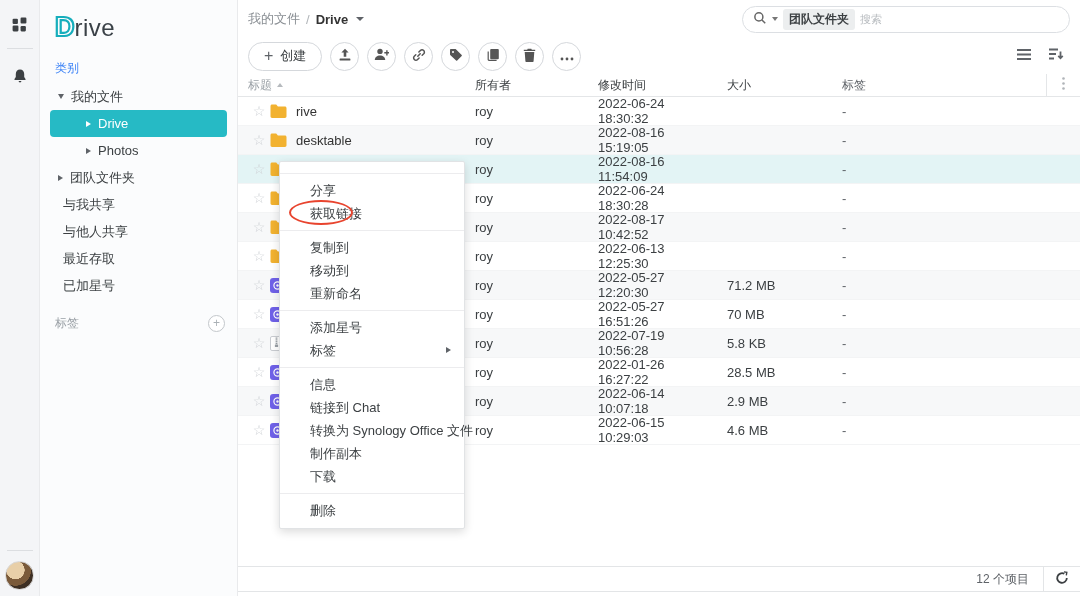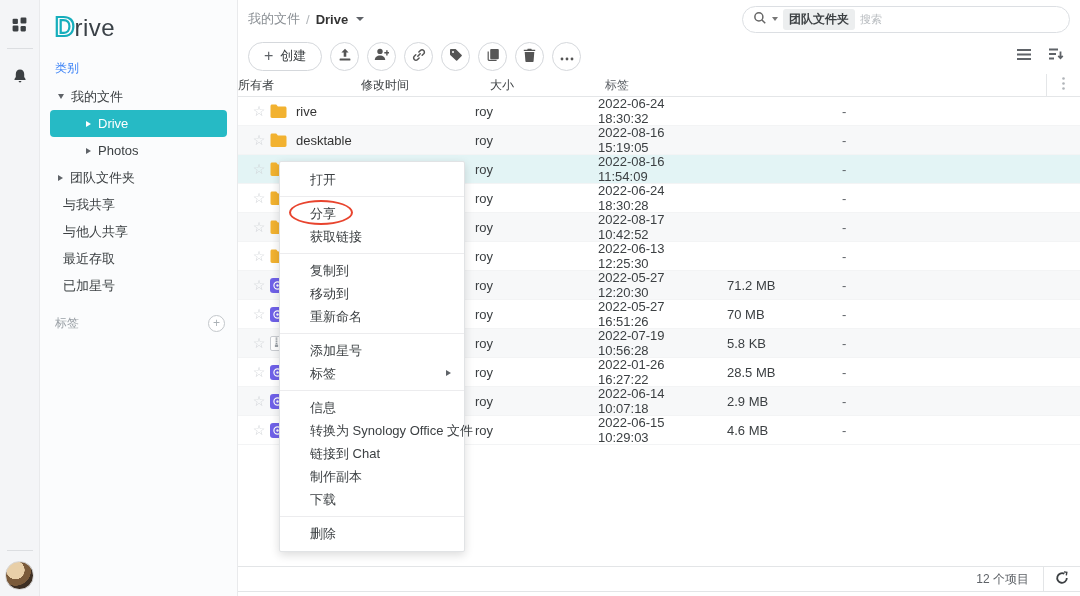--- a/index.html
+++ b/index.html
@@ -264,20 +264,24 @@
           <span><svg width="16" height="13" viewBox="0 0 16 13" stroke="#5f6368" stroke-width="1.8" fill="none">
                 <path d="M1 1.5h9M1 6h7M1 10.5h5"></path>
                 <path d="M12.5 3.5v6"></path>
                 <path d="M10.3 7.8l2.2 2.4 2.2-2.4"></path>
               </svg></span>
         </span>
       </div>
     </div>
 
     <div class="thead">
+      <div class="cell c-title">
+        <span>标题</span>
+        <span class="sort-asc"></span>
+      </div>
       <div class="cell c-owner">所有者</div>
       <div class="cell c-mod">修改时间</div>
       <div class="cell c-size">大小</div>
       <div class="cell c-label">标签</div>
       <div class="cell c-menu">
         <span><svg width="3" height="13" viewBox="0 0 3 13" fill="#b0b4b8">
               <circle cx="1.5" cy="1.5" r="1.3"></circle>
               <circle cx="1.5" cy="6.5" r="1.3"></circle>
               <circle cx="1.5" cy="11.5" r="1.3"></circle>
             </svg></span>
@@ -515,38 +519,37 @@
       <span class="refresh-btn">
         <span><svg width="14" height="14" viewBox="0 0 14 14" fill="none" stroke="#3c4043" stroke-width="1.8">
               <path d="M11.8 7A4.8 4.8 0 1 1 9.3 2.8"></path>
               <path d="M8.9.9l2.9.5-.5 2.9" stroke-width="1.4"></path>
             </svg></span>
       </span>
     </div>
   </div>
 
   <div class="ctx-menu">
-    <div class="menu-item">打开</div>
     <div class="menu-sep"></div>
     <div class="menu-item">分享</div>
     <div class="menu-item">获取链接</div>
     <div class="menu-sep"></div>
     <div class="menu-item">复制到</div>
     <div class="menu-item">移动到</div>
     <div class="menu-item">重新命名</div>
     <div class="menu-sep"></div>
     <div class="menu-item">添加星号</div>
     <div class="menu-item">
       <span>标签</span>
       <span class="submenu-arr"></span>
     </div>
     <div class="menu-sep"></div>
     <div class="menu-item">信息</div>
+    <div class="menu-item">链接到 Chat</div>
     <div class="menu-item">转换为 Synology Office 文件</div>
-    <div class="menu-item">链接到 Chat</div>
     <div class="menu-item">制作副本</div>
     <div class="menu-item">下载</div>
     <div class="menu-sep"></div>
     <div class="menu-item">删除</div>
   </div>
 
   <div class="annotation"></div>
 
 </div>
 

